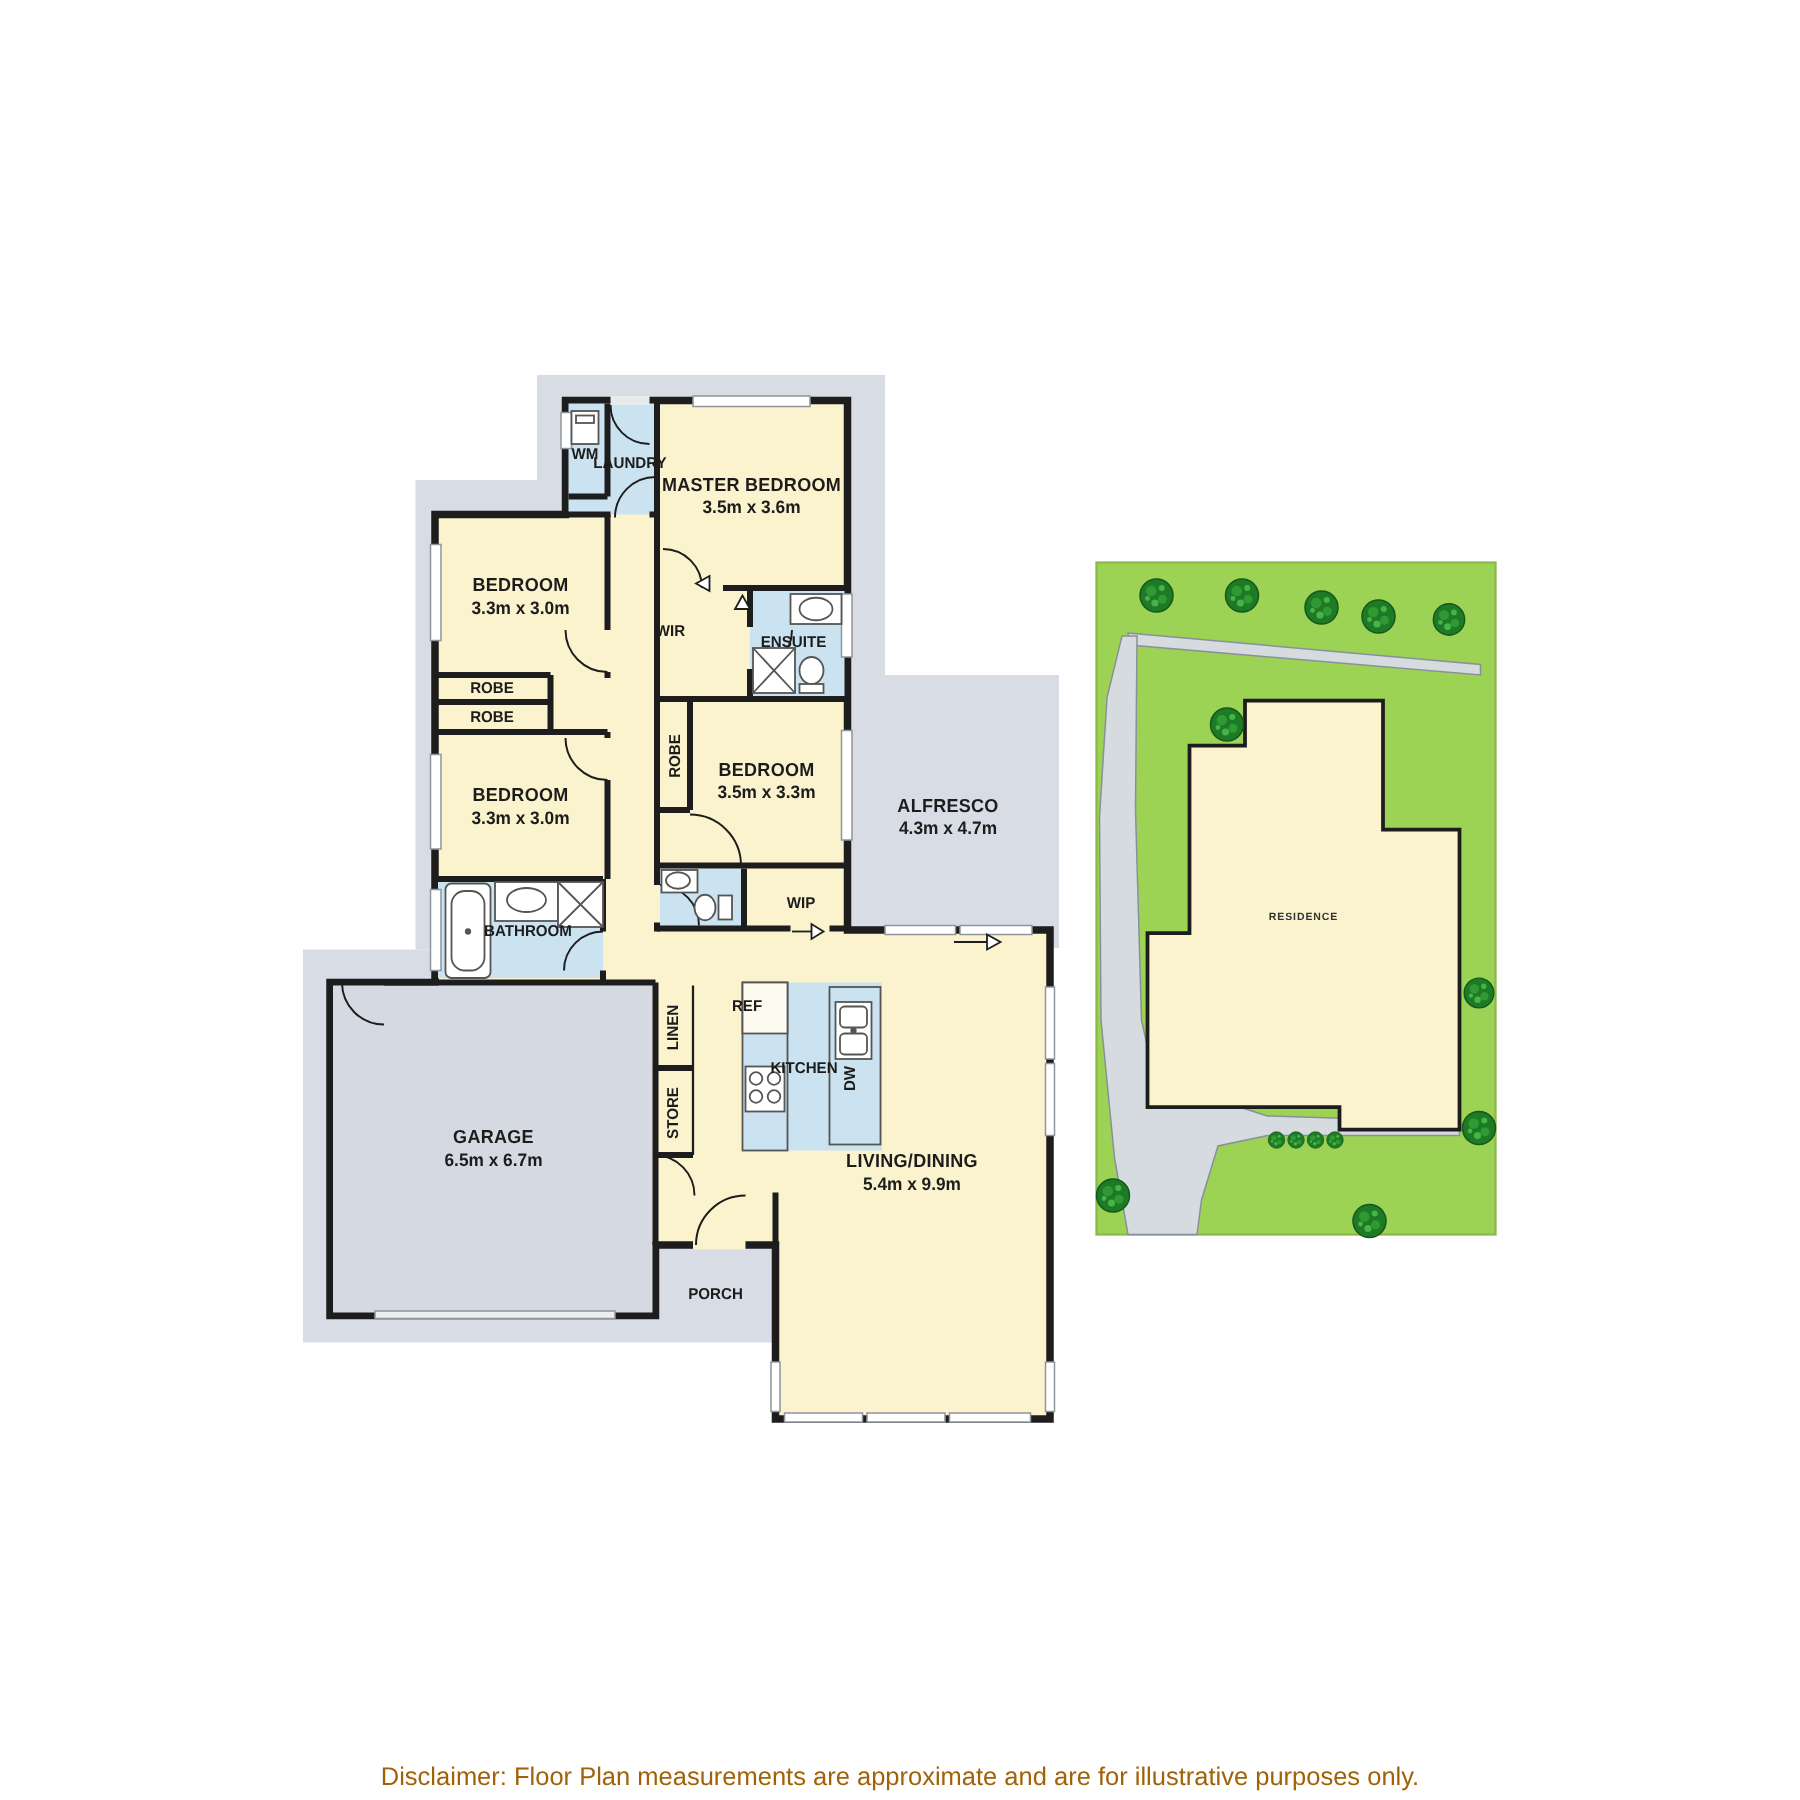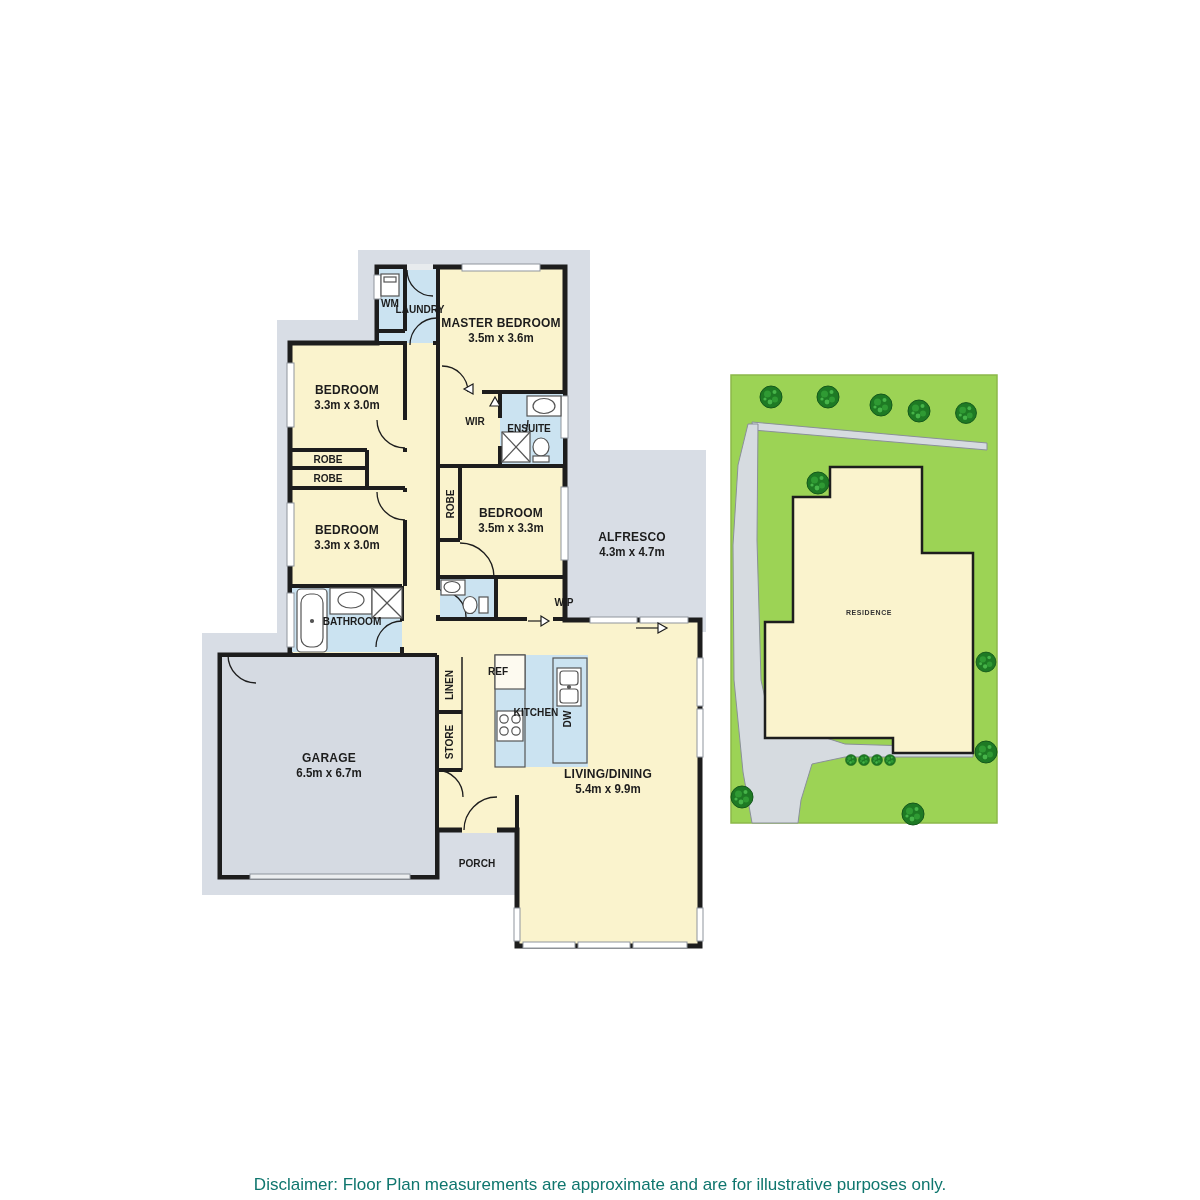--- a/index.html
+++ b/index.html
@@ -9,21 +9,21 @@
   .fp-label{position:absolute;transform:translate(-50%,-50%) scaleX(.96);color:#1c1c1c;
             white-space:nowrap;text-align:center;pointer-events:none;line-height:15px;}
   .fp-label .nm{font-size:12.5px;font-weight:700;letter-spacing:.2px;display:block;}
   .fp-label .dm{font-size:12px;font-weight:600;display:block;}
   .fp-sm{position:absolute;transform:translate(-50%,-50%) scaleX(.96);color:#1c1c1c;
          font-size:10.5px;font-weight:700;white-space:nowrap;pointer-events:none;}
   .fp-vert{transform:translate(-50%,-50%) rotate(-90deg) scaleX(.96);}
   .fp-tiny{position:absolute;transform:translate(-50%,-50%);color:#333;font-size:7px;
            font-weight:700;letter-spacing:.6px;white-space:nowrap;pointer-events:none;}
   #disclaimer{position:absolute;left:0;top:1175px;width:100%;text-align:center;
-              font-size:17px;color:#0f766e;}
+              font-size:17px;color:#a16207;}
 </style>
 </head>
 <body>
 
 <div id="canvas">
 
 <svg id="plan-svg" width="1200" height="1200" viewBox="0 0 1200 1200">
   <defs>
     <g id="tree">
       <circle r="11" fill="#1e7a24" stroke="#14581b" stroke-width="1"></circle>
@@ -229,27 +229,27 @@
   <span class="nm">GARAGE</span>
   <span class="dm">6.5m x 6.7m</span>
 </div>
 <div class="fp-label" style="left:608px;top:782px">
   <span class="nm">LIVING/DINING</span>
   <span class="dm">5.4m x 9.9m</span>
 </div>
 
 <div class="fp-sm" style="left:390px;top:303px">WM</div>
 <div class="fp-sm" style="left:420px;top:309px">LAUNDRY</div>
-<div class="fp-sm" style="left:475px;top:421px">WIR</div>
+<div class="fp-sm" style="left:447px;top:421px">WIR</div>
 <div class="fp-sm" style="left:529px;top:428px">ENSUITE</div>
 <div class="fp-sm" style="left:328px;top:459px">ROBE</div>
 <div class="fp-sm" style="left:328px;top:478px">ROBE</div>
 <div class="fp-sm fp-vert" style="left:450px;top:504px">ROBE</div>
 <div class="fp-sm" style="left:352px;top:621px">BATHROOM</div>
-<div class="fp-sm" style="left:564px;top:602px">WIP</div>
+<div class="fp-sm" style="left:534px;top:602px">WIP</div>
 <div class="fp-sm fp-vert" style="left:449px;top:685px">LINEN</div>
 <div class="fp-sm fp-vert" style="left:449px;top:742px">STORE</div>
 <div class="fp-sm" style="left:498px;top:671px">REF</div>
 <div class="fp-sm" style="left:536px;top:712px">KITCHEN</div>
 <div class="fp-sm fp-vert" style="left:567px;top:719px">DW</div>
 <div class="fp-sm" style="left:477px;top:863px">PORCH</div>
 <div class="fp-tiny" style="left:869px;top:612px">RESIDENCE</div>
 
 <div id="disclaimer">Disclaimer: Floor Plan measurements are approximate and are for illustrative purposes only.</div>
 

